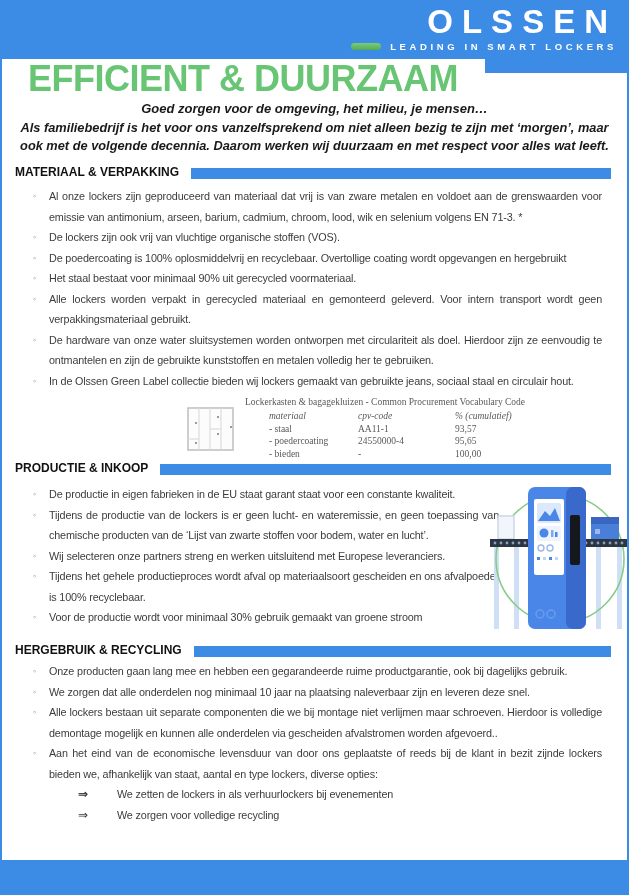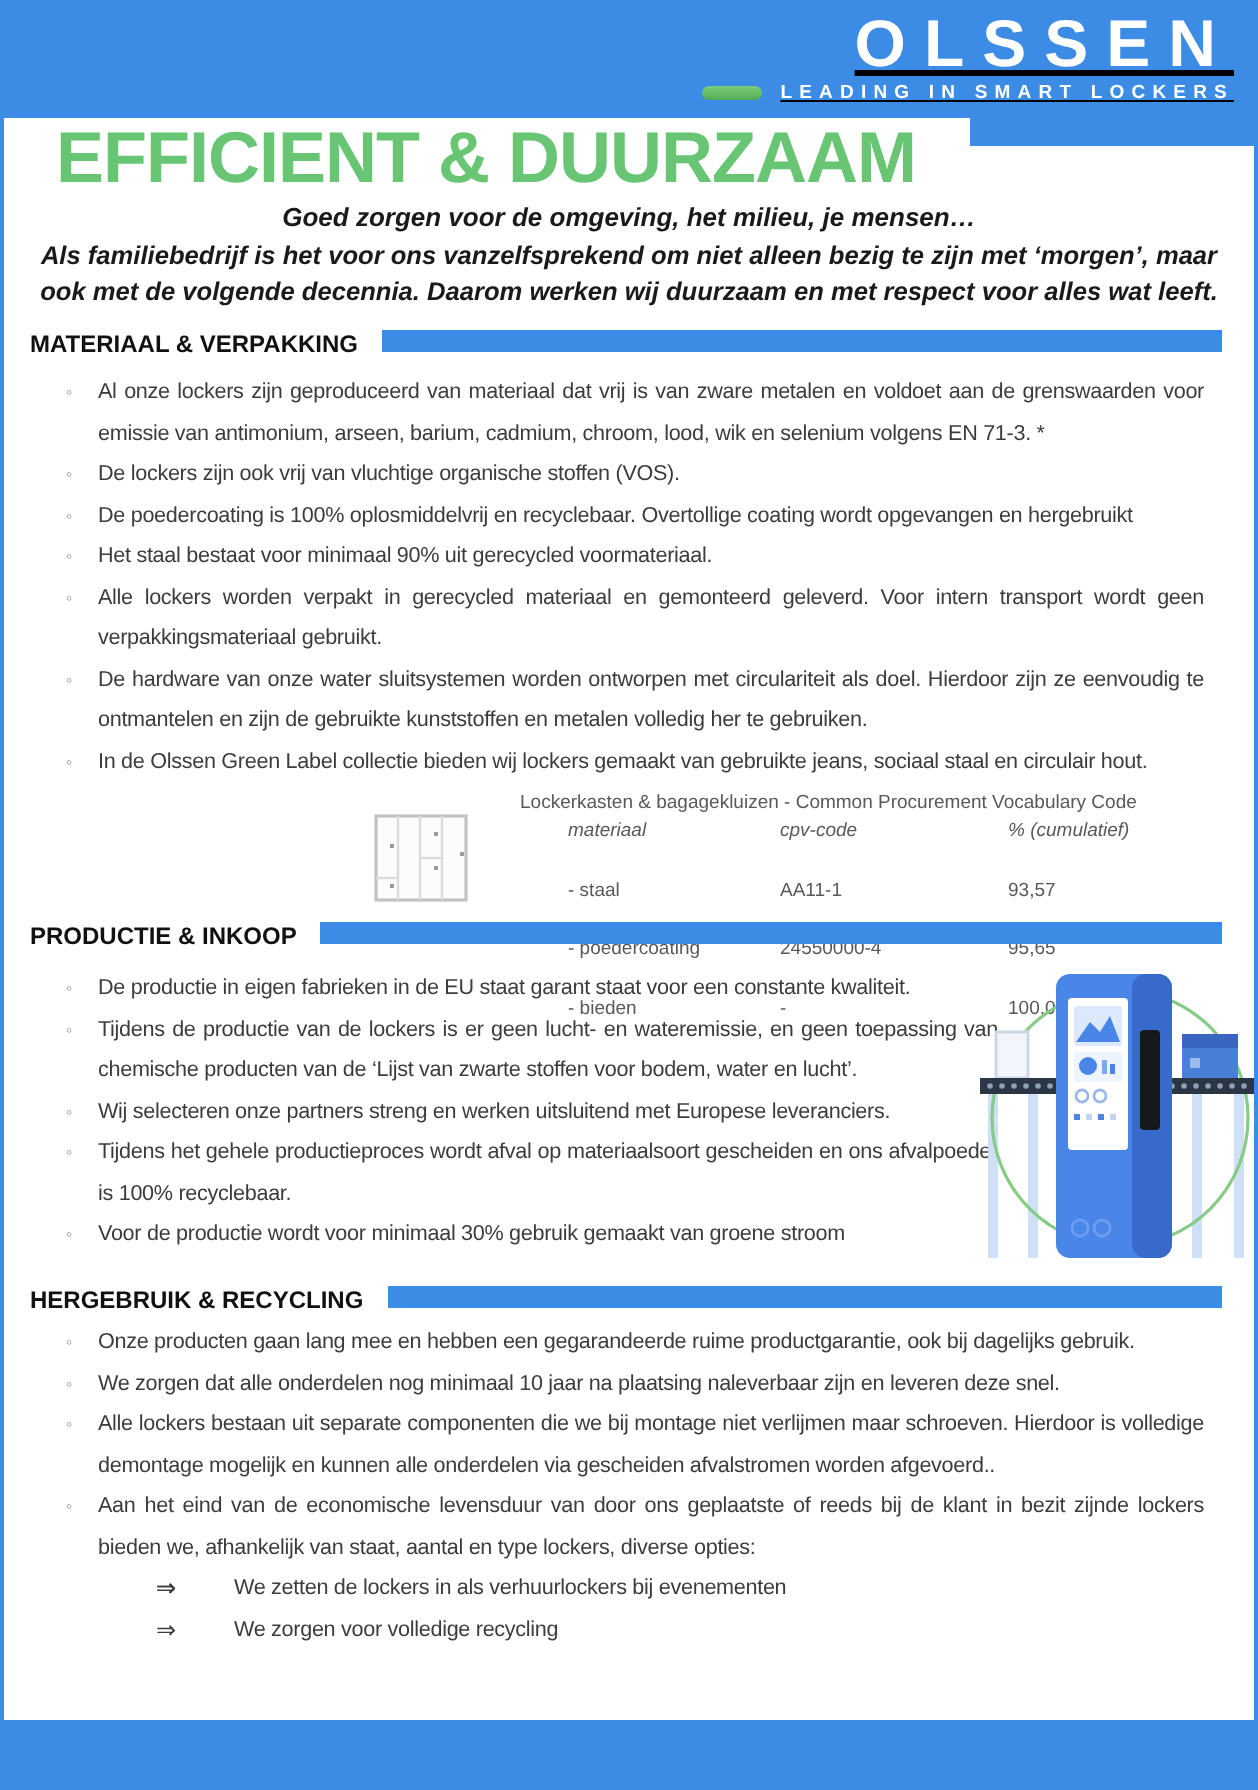--- a/index.html
+++ b/index.html
@@ -9,21 +9,21 @@
     font-family:"Liberation Sans", sans-serif;
     box-sizing:border-box;
     border-left:2px solid #3C8CE6; border-right:2px solid #3C8CE6;
   }
   
   .banner{
     position:absolute; left:-2px; top:0; width:629px; height:59px;
     background:#3C8CE6;
   }
   .logo-block{
-    position:absolute; right:12px; top:4px; text-align:right;text-decoration:underline;
+    position:absolute; right:12px; top:4px; text-align:right;
   }
   .brand{
     color:#ffffff; font-size:33px; font-weight:700; letter-spacing:9px;
     line-height:36px; white-space:nowrap;
   }
   .tagline-row{
     display:flex; align-items:center; justify-content:flex-end; gap:9px; margin-top:1px;
   }
   .dash{
     width:30px; height:7px; border-radius:4px;
@@ -42,21 +42,21 @@
     color:#67C573; white-space:nowrap;
   }
   .intro{
     position:absolute; left:0; right:0; margin:0 auto; text-align:center;
     color:#1a1a1a; font-style:italic; font-weight:700;
   }
   .intro.i1{ top:101px; font-size:13px; width:600px;}
   .intro.i2{ top:119px; font-size:12.8px; width:592px; line-height:18px;}
   
   .sec-header{
-    position:absolute; left:13px; right:16px; display:flex; align-items:flex-start;
+    position:absolute; left:13px; right:16px; display:flex; align-items:flex-end;
   }
   .sec-title{
     font-size:12px; font-weight:700; color:#111111; white-space:nowrap; letter-spacing:0px;
   }
   .sec-bar{
     flex:1 1 auto; height:11px; background:#3C8CE6; margin-left:12px;
   }
   
   ul.bullets{
     position:absolute; left:0; margin:0; padding:0; list-style:none;
@@ -70,25 +70,25 @@
     position:absolute; left:31px; top:0px; font-size:9px; color:#8f8f8f;
   }
   ul.bullets li.sub{ padding-left:115px; text-align:left; }
   ul.bullets li.sub .mark2{
     position:absolute; left:76px; top:0px; font-size:12px; color:#3c3c3c;
   }
   
   .cpv-block{ position:absolute; left:0; top:0; }
   .locker-diagram{ position:absolute; left:185px; top:406px; }
   .cpv-table{
-    position:absolute; left:258px; top:396px; color:#595959;
-    font-size:9.5px; line-height:12.8px; white-space:nowrap;
+    position:absolute; left:243px; top:396px; color:#595959;
+    font-size:9.5px; line-height:12.8px; white-space:nowrap;font-family:Liberation Serif, serif;
   }
   .cpv-title{ margin-bottom:1px; }
-  .cpv-grid{ margin-left:24px; display:grid; grid-template-columns:89px 97px 90px;gap:17px; }
+  .cpv-grid{ margin-left:24px; display:grid; grid-template-columns:89px 97px 90px; }
   .cpv-grid .hdr{ font-style:italic; }
   
   .illustration{ position:absolute; left:488px; top:479px; }
   
   .footer{
     position:absolute; left:-2px; bottom:0; width:629px; height:35px; background:#3C8CE6;
   }
 </style>
 </head>
 <body>

